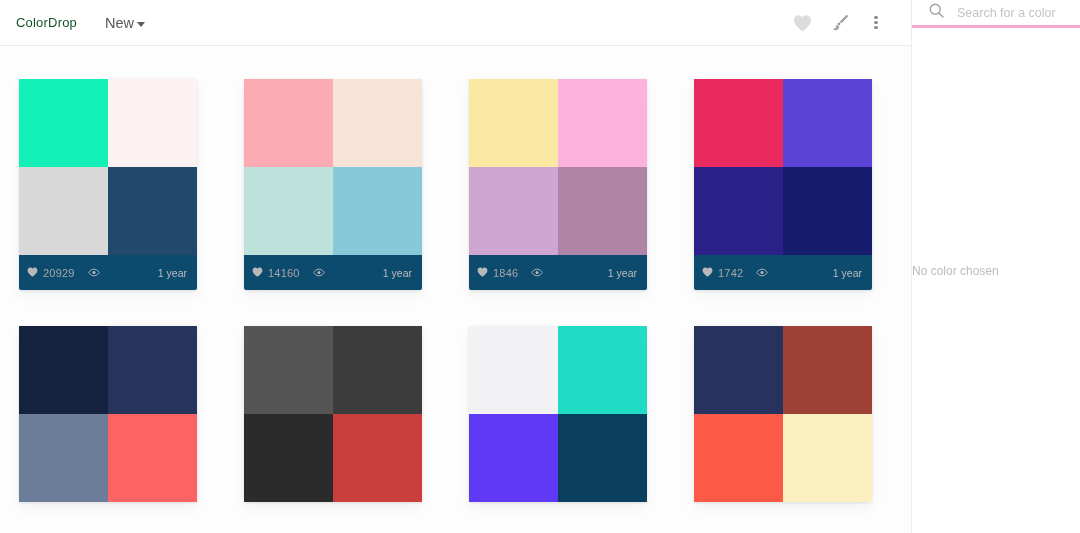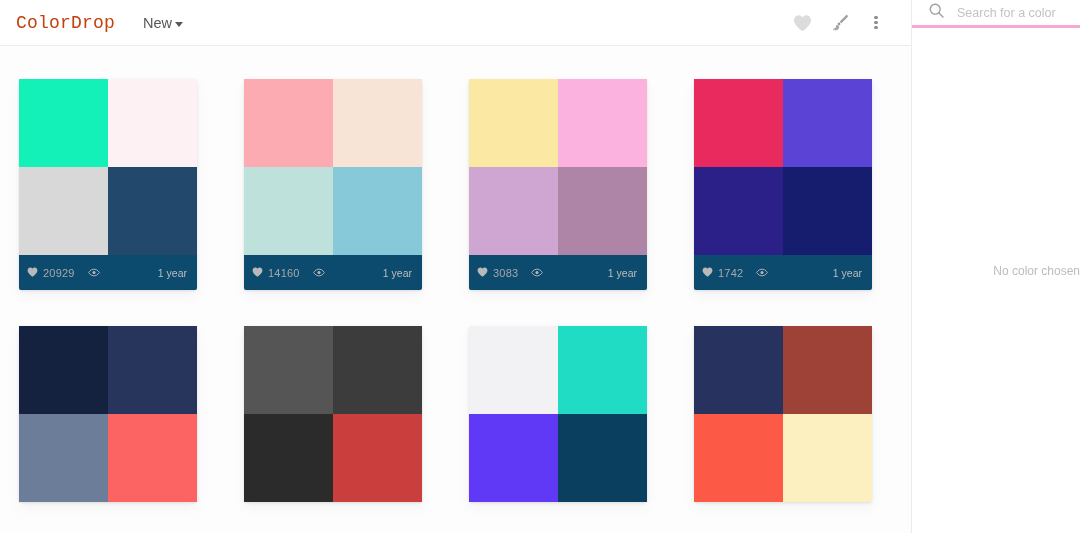--- a/index.html
+++ b/index.html
@@ -35,27 +35,26 @@
     height: 46px;
     width: 911px;
     background: #ffffff;
     border-bottom: 1px solid #ececec;
     display: flex;
     align-items: center;
     padding: 0 14px 0 8px;
   }
 
   #brand {
-    font-size: 18px;
-    color: #c2410c;
+    font-size: 13px;
+    color: #14532d;
     letter-spacing: 0.2px;
     font-weight: 400;
     padding-left: 8px;
     white-space: nowrap;
-    font-family: Liberation Mono, monospace;
   }
 
   #new-menu {
     margin-left: 28px;
     display: flex;
     align-items: center;
     gap: 3px;
     font-size: 14.5px;
     color: #585858;
     cursor: pointer;
@@ -173,21 +172,21 @@
     background: transparent;
     width: 112px;
     padding-left: 12px;
   }
   #search-input::placeholder { color: #c3c3c3; }
 
   #sidebar-body {
     flex: 1 1 auto;
     display: flex;
     align-items: center;
-    justify-content: flex-end;
+    justify-content: flex-start;
     padding-bottom: 20px;
   }
   #no-color-text {
     font-size: 12px;
     color: #bcbcbc;
     text-align: center;
   }
 </style>
 </head>
 <body>
@@ -285,21 +284,21 @@
             <div class="sw" style="background: rgb(251, 233, 163);"></div>
             <div class="sw" style="background: rgb(251, 178, 223);"></div>
             <div class="sw" style="background: rgb(207, 165, 209);"></div>
             <div class="sw" style="background: rgb(174, 133, 166);"></div>
           </div>
           <div class="card-footer">
             <div class="likes">
               <span><svg width="11" height="10" viewBox="0 0 24 22" aria-hidden="true">
                   <path d="M12 21.3 C12 21.3 1.2 14.6 1.2 7.6 C1.2 3.9 4.0 1.2 7.3 1.2 C9.6 1.2 11.2 2.6 12 4.1 C12.8 2.6 14.4 1.2 16.7 1.2 C20.0 1.2 22.8 3.9 22.8 7.6 C22.8 14.6 12 21.3 12 21.3 Z" fill="#b9b9b9"></path>
                 </svg></span>
-              <span class="like-count">3083</span>
+              <span class="like-count">1846</span>
             </div>
             <div class="eye-wrap">
               <span><svg width="12" height="9" viewBox="0 0 24 16" aria-hidden="true">
                   <path d="M12 1.2 C5.5 1.2 1.2 8 1.2 8 C1.2 8 5.5 14.8 12 14.8 C18.5 14.8 22.8 8 22.8 8 C22.8 8 18.5 1.2 12 1.2 Z" fill="none" stroke="#b9b9b9" stroke-width="1.8"></path>
                   <circle cx="12" cy="8" r="3.0" fill="#b9b9b9"></circle>
                 </svg></span>
             </div>
             <div class="footer-spacer"></div>
             <div class="age">1 year</div>
           </div>

